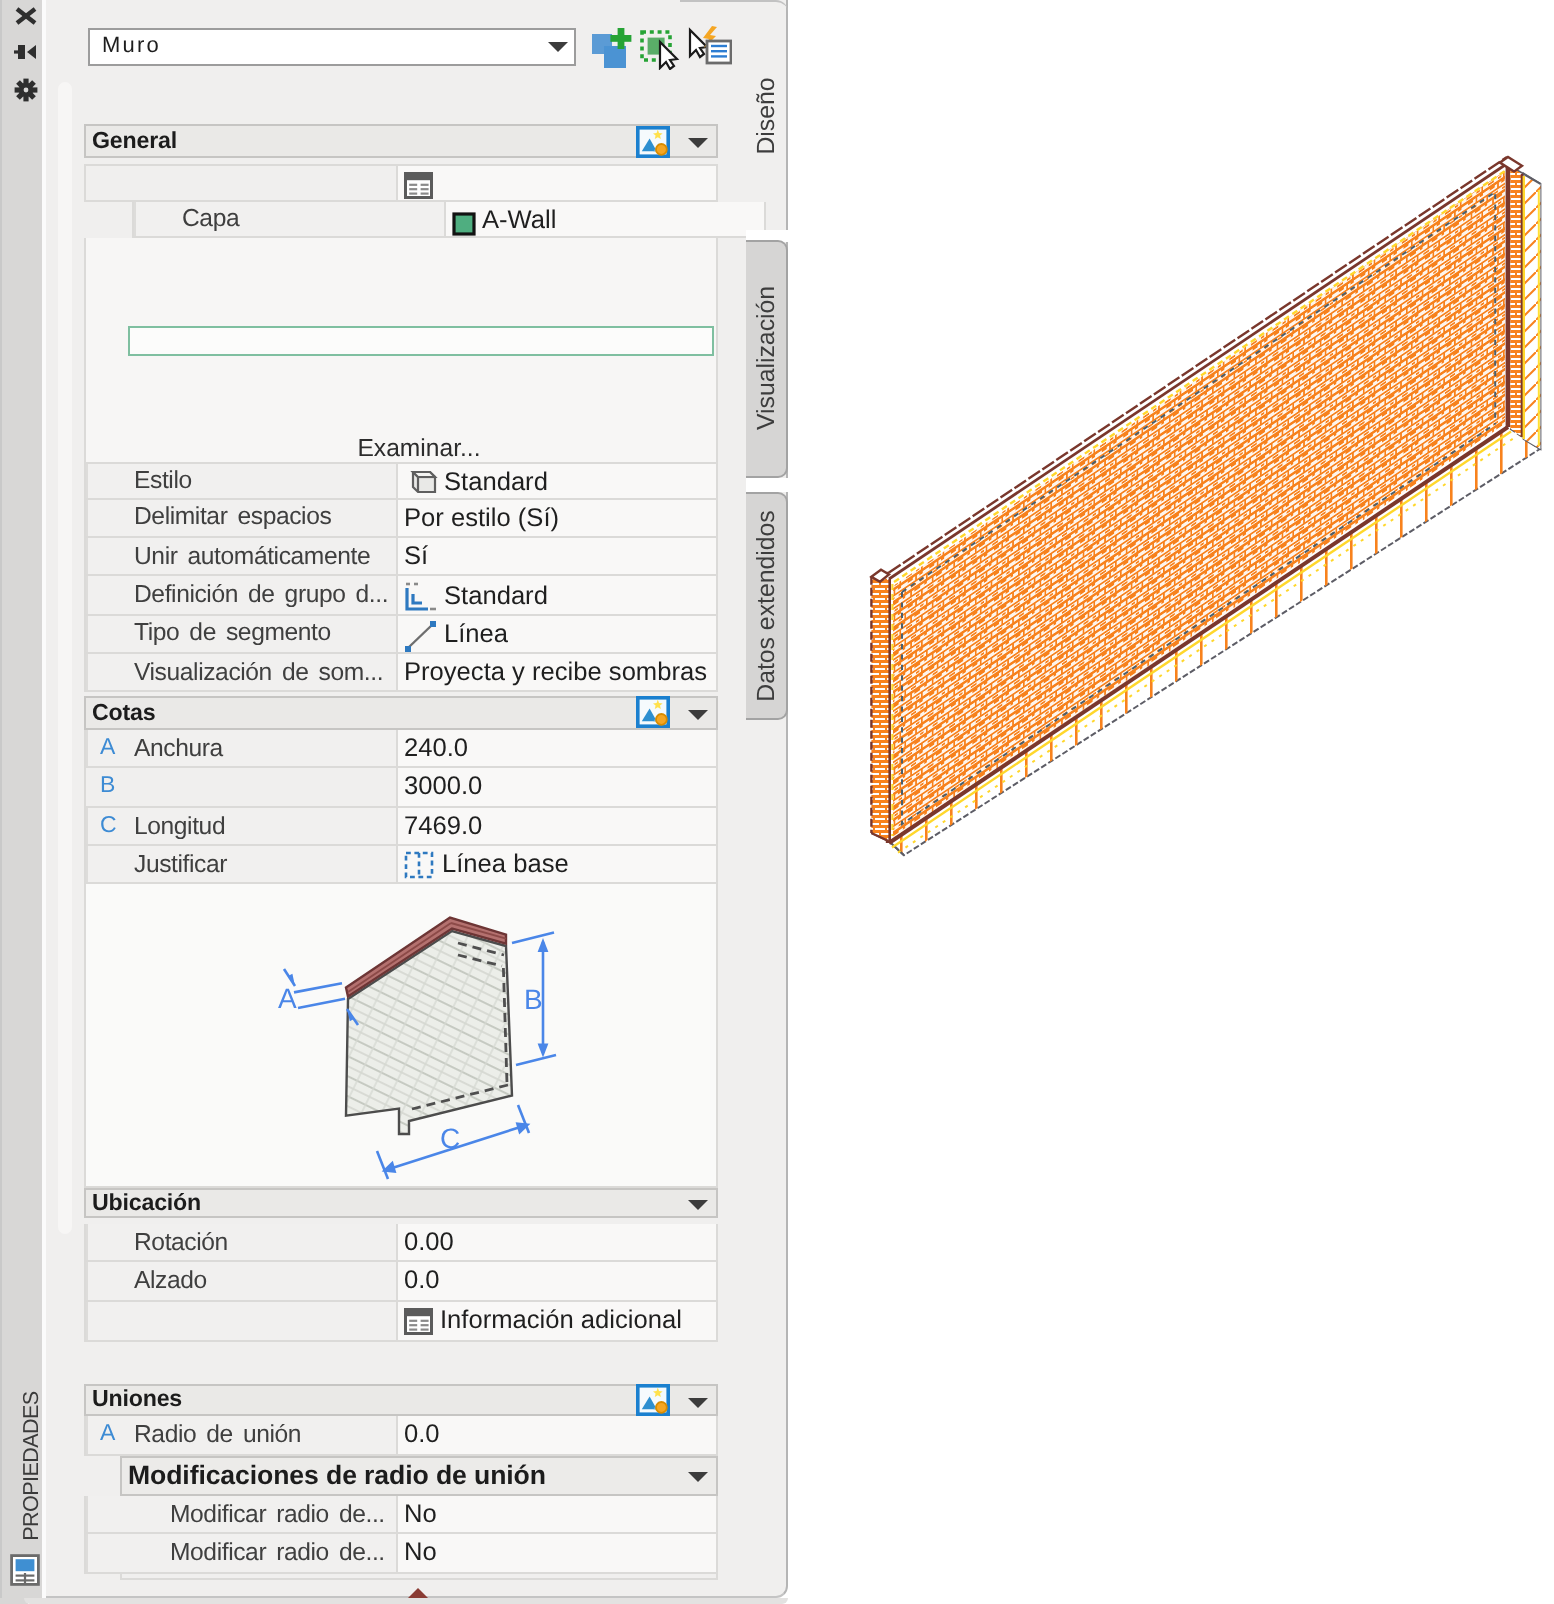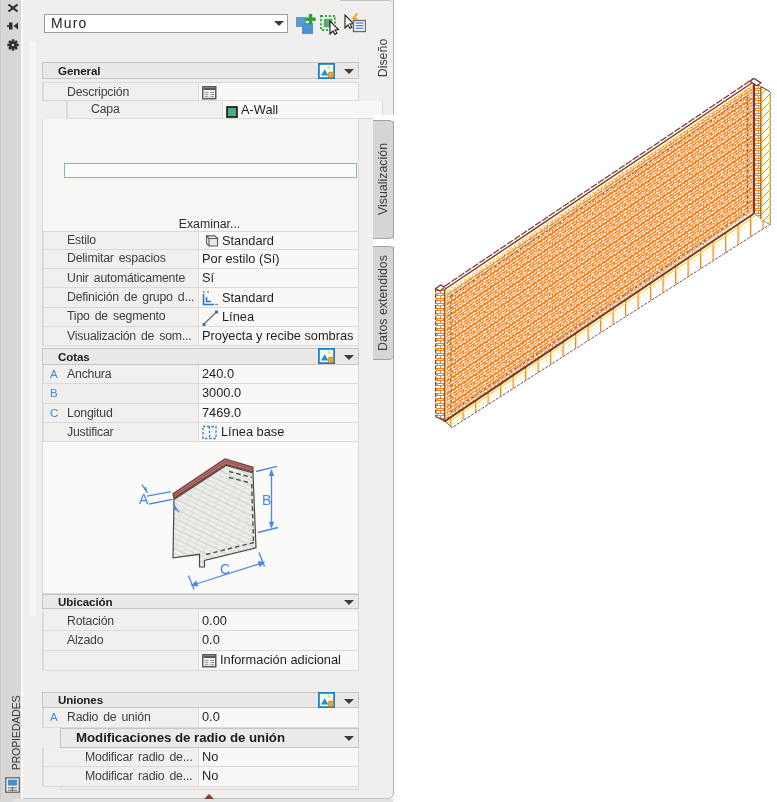--- a/index.html
+++ b/index.html
@@ -11,28 +11,28 @@
   background:#f0efee; border-right:1px solid #b5b5b5; border-bottom:1px solid #c4c4c4;
   border-radius:0 0 6px 6px; }
 #sidebar { position:absolute; left:0; top:0; width:23px; height:799px;
   background:#d8d7d6; border-left:1px solid #c9c9c9; border-right:2px solid #fbfbfb; }
 #props-label { position:absolute; left:-21px; top:725px; width:76px; height:16px;
   transform:rotate(-90deg); transform-origin:center; font-size:10.8px; color:#3a3a3a;
   text-align:center; letter-spacing:-0.3px; }
 #scrollthumb { position:absolute; left:29px; top:41px; width:7px; height:576px;
   background:#f7f6f5; border-radius:3.5px; }
 #combo { position:absolute; left:44px; top:14px; width:244px; height:19px;
-  background:#ffffff; border:1px solid #9c9c9c; font-size:14px; color:#1e1e1e;
+  background:#ffffff; border:1px solid #9c9c9c; font-size:11px; color:#1e1e1e;
   line-height:17px; padding-left:6px; letter-spacing:1.1px; }
 .h1 { position:absolute; left:42px; width:317px; background:#d2d1d0;
   border:1px solid #bdbcbb; font-weight:bold; font-size:11.6px; color:#1c1c1c;
   padding-left:6px; letter-spacing:-0.1px; }
 .h2 { position:absolute; left:42px; width:317px; background:#eae9e7;
   border:1px solid #c6c5c3; font-weight:bold; font-size:11.6px; color:#1c1c1c;
-  padding-left:15px; letter-spacing:-0.1px; }
+  padding-left:3px; letter-spacing:-0.1px; }
 .row { position:absolute; left:42px; width:317px; border-left:1px solid #dbdad8;
   border-right:1px solid #dbdad8; border-bottom:1px solid #dbdad8; overflow:hidden; }
 .lab { position:absolute; left:0; top:0; bottom:0; width:155px; background:#f1f0ef;
   font-size:12.3px; color:#3f3f3f; word-spacing:1.8px; letter-spacing:-0.2px;
   white-space:nowrap; }
 .val { position:absolute; left:155px; top:0; bottom:0; right:0; background:#f9f8f7;
   border-left:1px solid #dbdad8; font-size:12.8px; color:#1f1f1f; padding-left:3px;
   white-space:nowrap; }
 .ind  { box-shadow:inset 19px 0 0 -18px #dddcda; }
 .ind2 { box-shadow:inset 19px 0 0 -18px #dddcda, inset 36px 0 0 -35px #dddcda; }
@@ -168,21 +168,20 @@
     </svg>
 
 <div class="h2" style="top:62px; height:17px; line-height:15px;">General<svg width="17" height="16" viewBox="0 0 17 16" style="position:absolute; right:23px; top:50%; margin-top:-8px;">
           <rect x="0.9" y="0.9" width="15.2" height="14.2" fill="#f5fafd" stroke="#1b80cf" stroke-width="1.8"></rect>
           <polygon points="2.9,12.6 6.8,6.2 10.4,12.6" fill="#2d8fd0"></polygon>
           <polygon points="8.7,12.6 11.3,8.8 13.8,12.6" fill="#63b1e0"></polygon>
           <polygon points="10.9,1.8 11.5,3.5 13.3,3.7 12,4.8 12.4,6.5 10.9,5.6 9.4,6.5 9.8,4.8 8.5,3.7 10.3,3.5" fill="#ffe14d"></polygon>
           <circle cx="12.7" cy="11.7" r="2.7" fill="#f5a623" stroke="#d98c00" stroke-width="0.9"></circle>
         </svg><span class="arrow" style="left:301px; top:6.0px;"></span></div>
 <div class="row" style="top:81.5px; height:19px; border-top:1px solid #dbdad8;">
-        <div class="lab ind" style="line-height:18px; padding-left:24px;">Descripción</div>
         <div class="val" style="line-height:18px;"><svg class="vic" width="15" height="14" viewBox="0 0 15 14">
             <rect x="0.75" y="0.75" width="13" height="12" fill="#ffffff" stroke="#5b5b5b" stroke-width="1.5"></rect>
             <rect x="1.5" y="1.5" width="11.5" height="2.6" fill="#5b5b5b"></rect>
             <g stroke="#8a8a8a" stroke-width="1.1">
               <line x1="2.6" y1="6.4" x2="6.6" y2="6.4"></line>
               <line x1="8.3" y1="6.4" x2="12.3" y2="6.4"></line>
               <line x1="2.6" y1="8.6" x2="6.6" y2="8.6"></line>
               <line x1="8.3" y1="8.6" x2="12.3" y2="8.6"></line>
               <line x1="2.6" y1="10.8" x2="6.6" y2="10.8"></line>
               <line x1="8.3" y1="10.8" x2="12.3" y2="10.8"></line>

